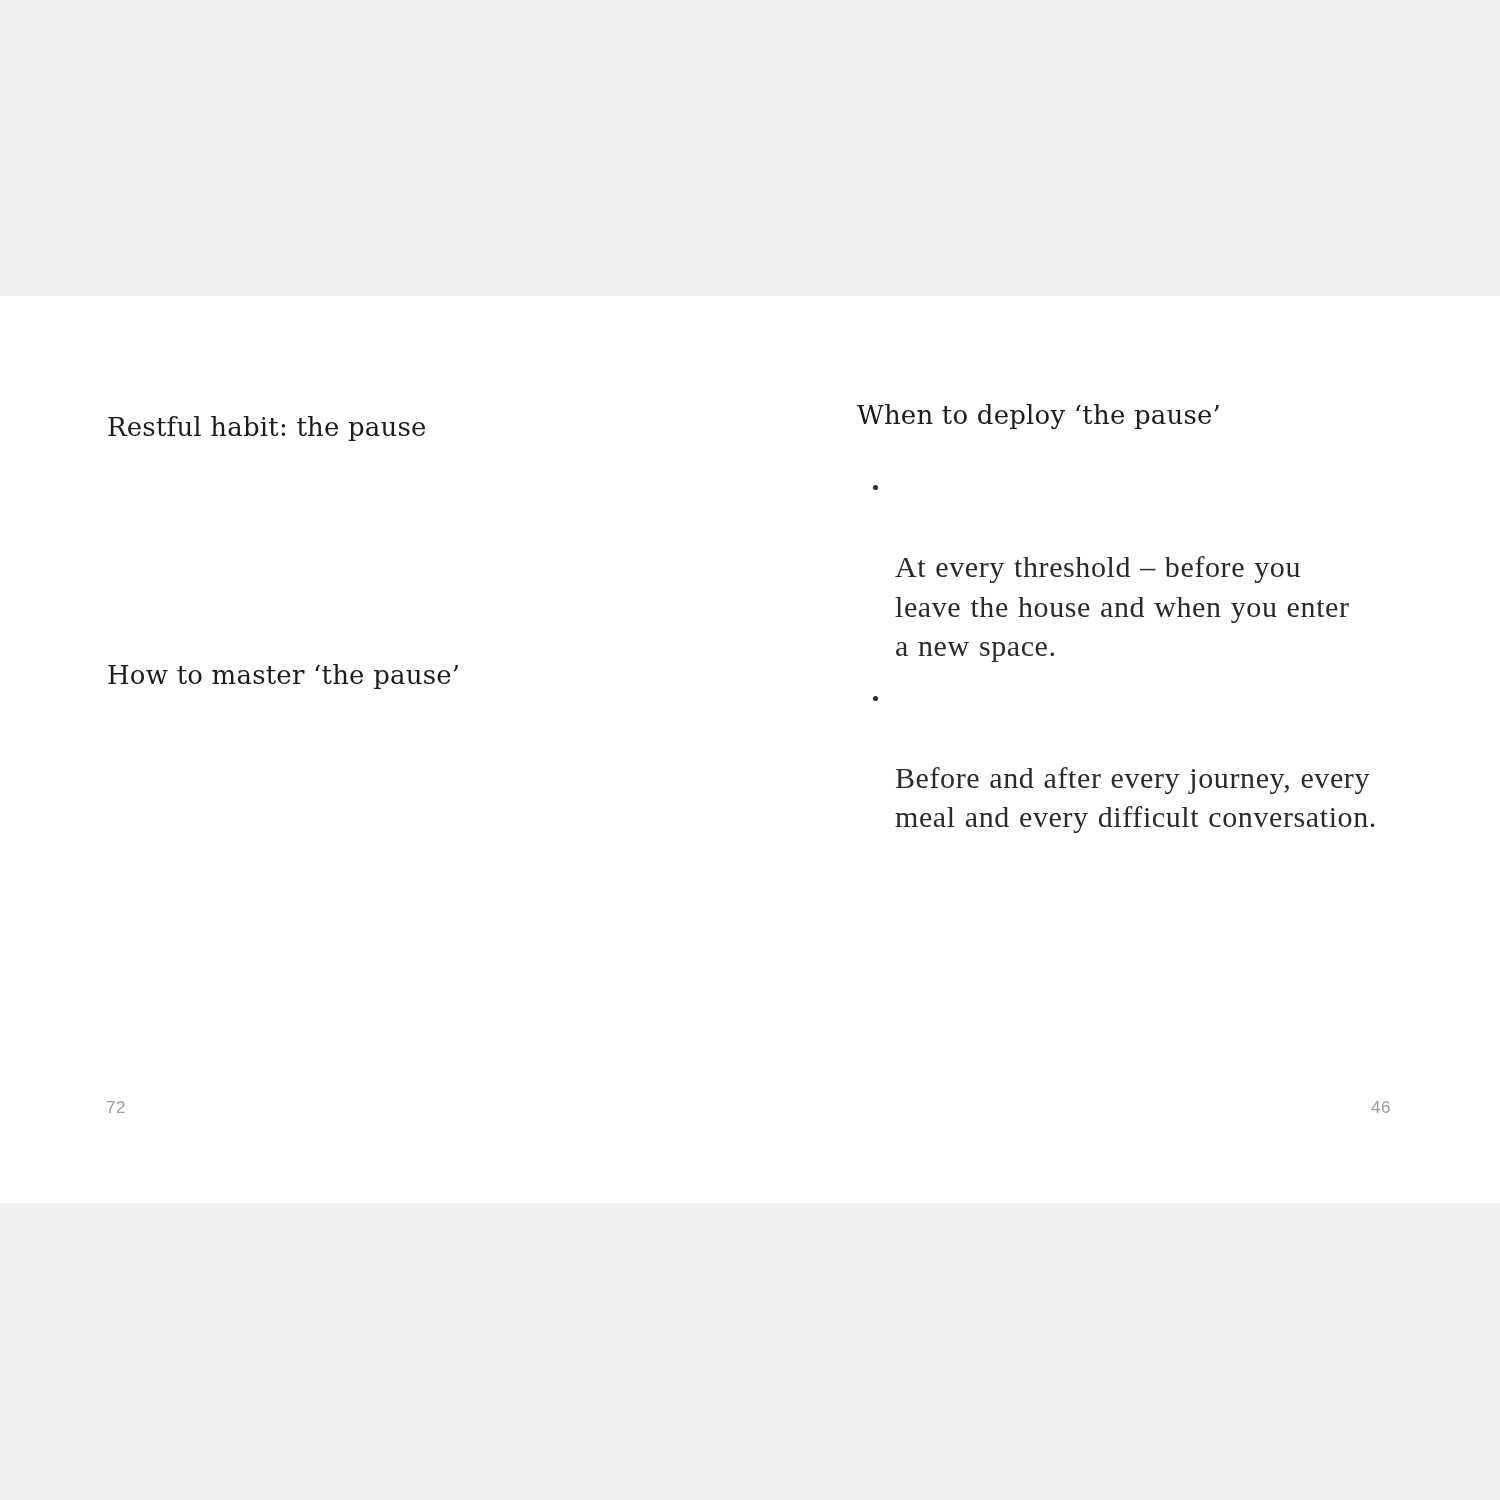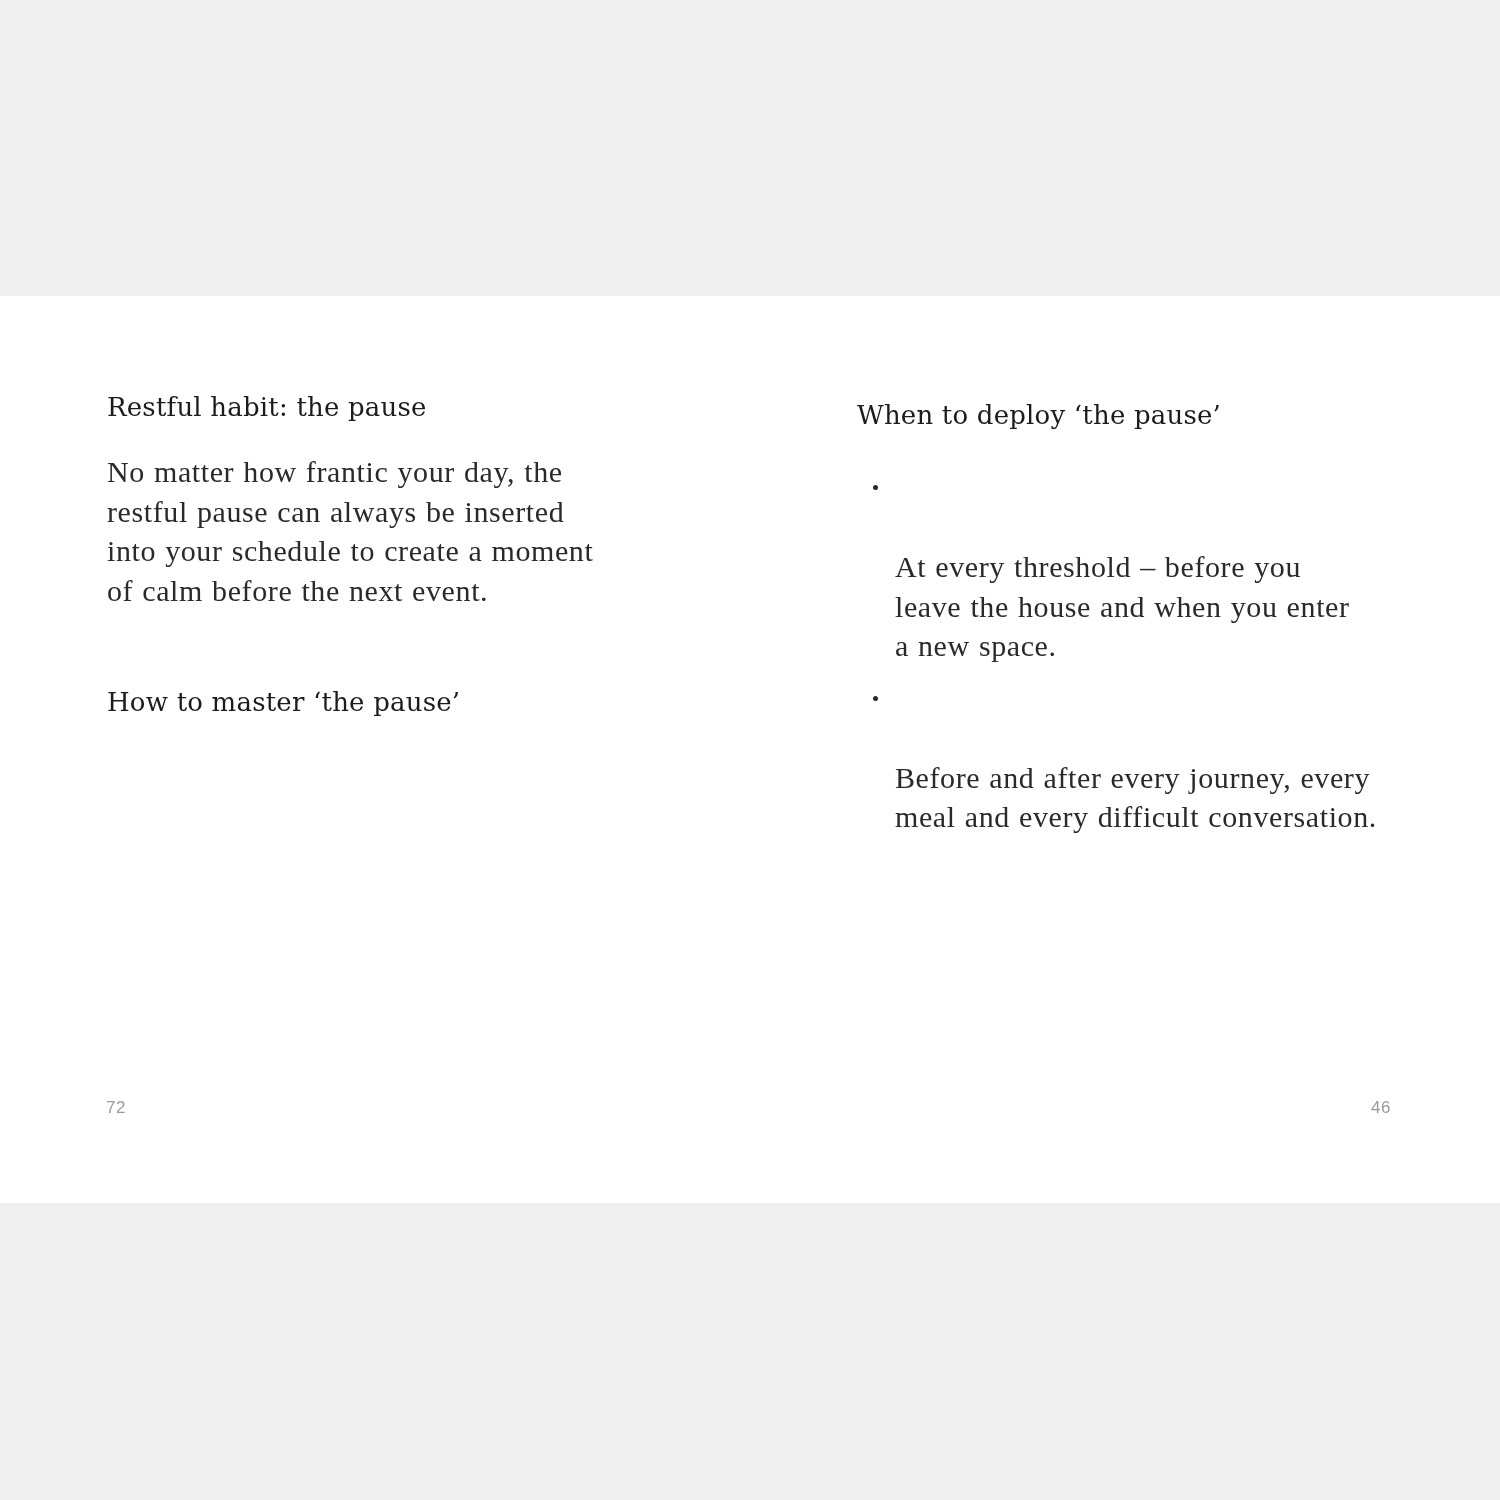--- a/index.html
+++ b/index.html
@@ -82,27 +82,23 @@
       color: #9a9a9a;
       letter-spacing: 0.5px;
     }
   </style>
 </head>
 <body>
 
 <div class="spread">
 
   <div class="page page-left">
-    <h2 class="heading" style="left:107px; top:96px;">Restful habit: the pause</h2>
-    <p class="body-text" style="left:107px; top:156px;">No matter how frantic your day, the
-restful pause can always be inserted
-into your schedule to create a moment
-of calm before the next event.</p>
+    <h2 class="heading" style="left:107px; top:116px;">Restful habit: the pause</h2>
 
-    <h2 class="heading" style="left:107px; top:391px;text-align:right;">How to master ‘the pause’</h2>
+    <h2 class="heading" style="left:107px; top:364px;text-align:right;">How to master ‘the pause’</h2>
 
     <span class="page-number" style="left:106px;text-align:center;">72</span>
   </div>
 
   <div class="page page-right">
     <h2 class="heading" style="left:107px; top:104px;">When to deploy ‘the pause’</h2>
 
     <ul class="bullet-list" style="left:107px; top:156px;">
       <li class="bullet-item">
         <span class="bullet-dot"></span>

